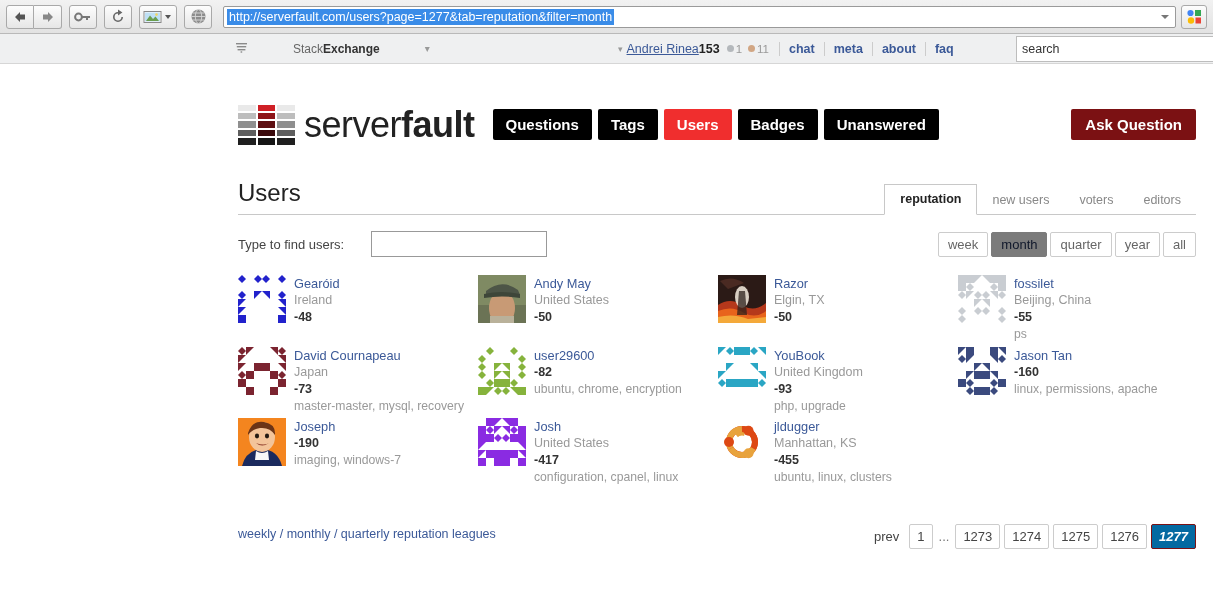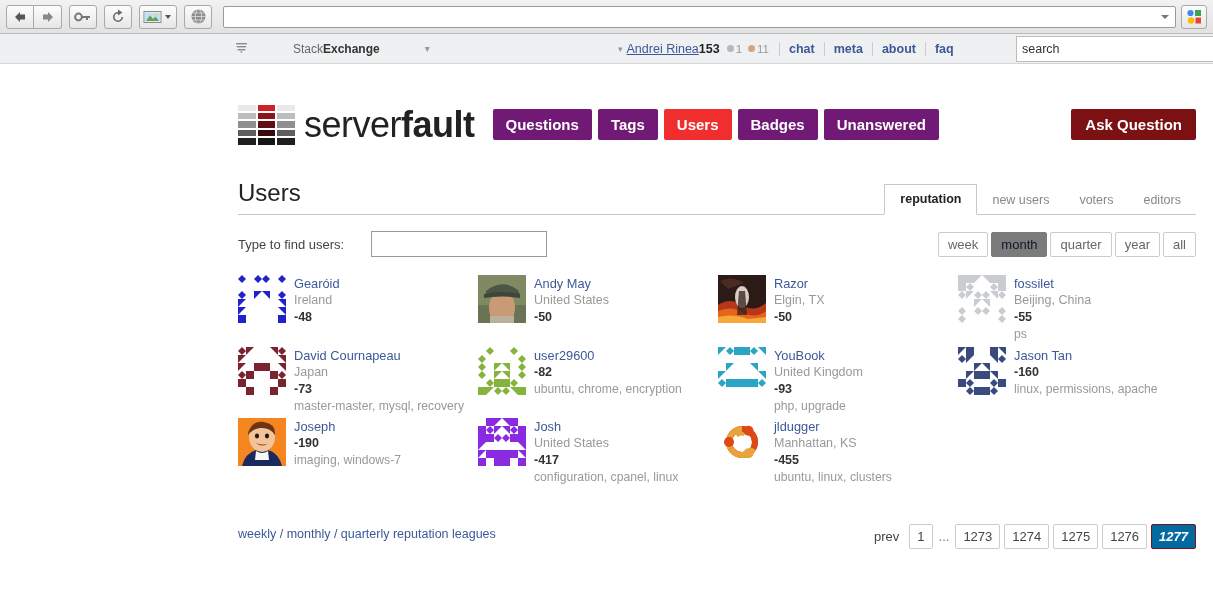--- a/index.html
+++ b/index.html
@@ -141,21 +141,21 @@
   .logo-text {
     font-size: 36px; color:#222; letter-spacing:-0.5px;
     font-family: "Liberation Sans", sans-serif;
   }
   .logo-text b { font-weight:bold; }
   .logo-text span.light { font-weight:normal; }
 
   .nav { display:flex; margin-left:18px; }
   .nav a {
     display:inline-block;
-    background:#701a75;
+    background:#000000;
     color:#fff; text-decoration:none;
     font-size:15px; font-weight:bold;
     padding: 7px 13px;
     margin-right: 6px;
     border-radius: 2px;
     white-space:nowrap;
   }
   .nav a.active { background:#f02e2e; }
   .ask-btn {
     position:absolute; right:0;
@@ -316,20 +316,21 @@
       <svg width="17" height="17" viewBox="0 0 17 17">
         <circle cx="8.5" cy="8.5" r="7" fill="#8c8c8c"></circle>
         <ellipse cx="8.5" cy="8.5" rx="3.2" ry="7" fill="none" stroke="#d8d8d8" stroke-width="0.9"></ellipse>
         <line x1="1.5" y1="8.5" x2="15.5" y2="8.5" stroke="#d8d8d8" stroke-width="0.9"></line>
         <line x1="2.6" y1="5" x2="14.4" y2="5" stroke="#d8d8d8" stroke-width="0.9"></line>
         <line x1="2.6" y1="12" x2="14.4" y2="12" stroke="#d8d8d8" stroke-width="0.9"></line>
       </svg>
     </div>
   </div>
   <div class="url-wrap">
+    <span class="url-text">http://serverfault.com/users?page=1277&amp;tab=reputation&amp;filter=month</span>
     <span class="url-caret"></span>
   </div>
   <div class="google-btn">
     <svg width="18" height="18" viewBox="0 0 18 18">
       <circle cx="5.5" cy="5" r="3.1" fill="#4285f4"></circle>
       <path d="M10 2 L16 2 L16 8 L10 8 Z" fill="#34a853"></path>
       <circle cx="6" cy="12.5" r="3.2" fill="#fbbc05"></circle>
       <path d="M10.5 9.5 L16 9.5 L16 15.5 L10.5 15.5 Z" fill="#ea4335"></path>
     </svg>
   </div>

